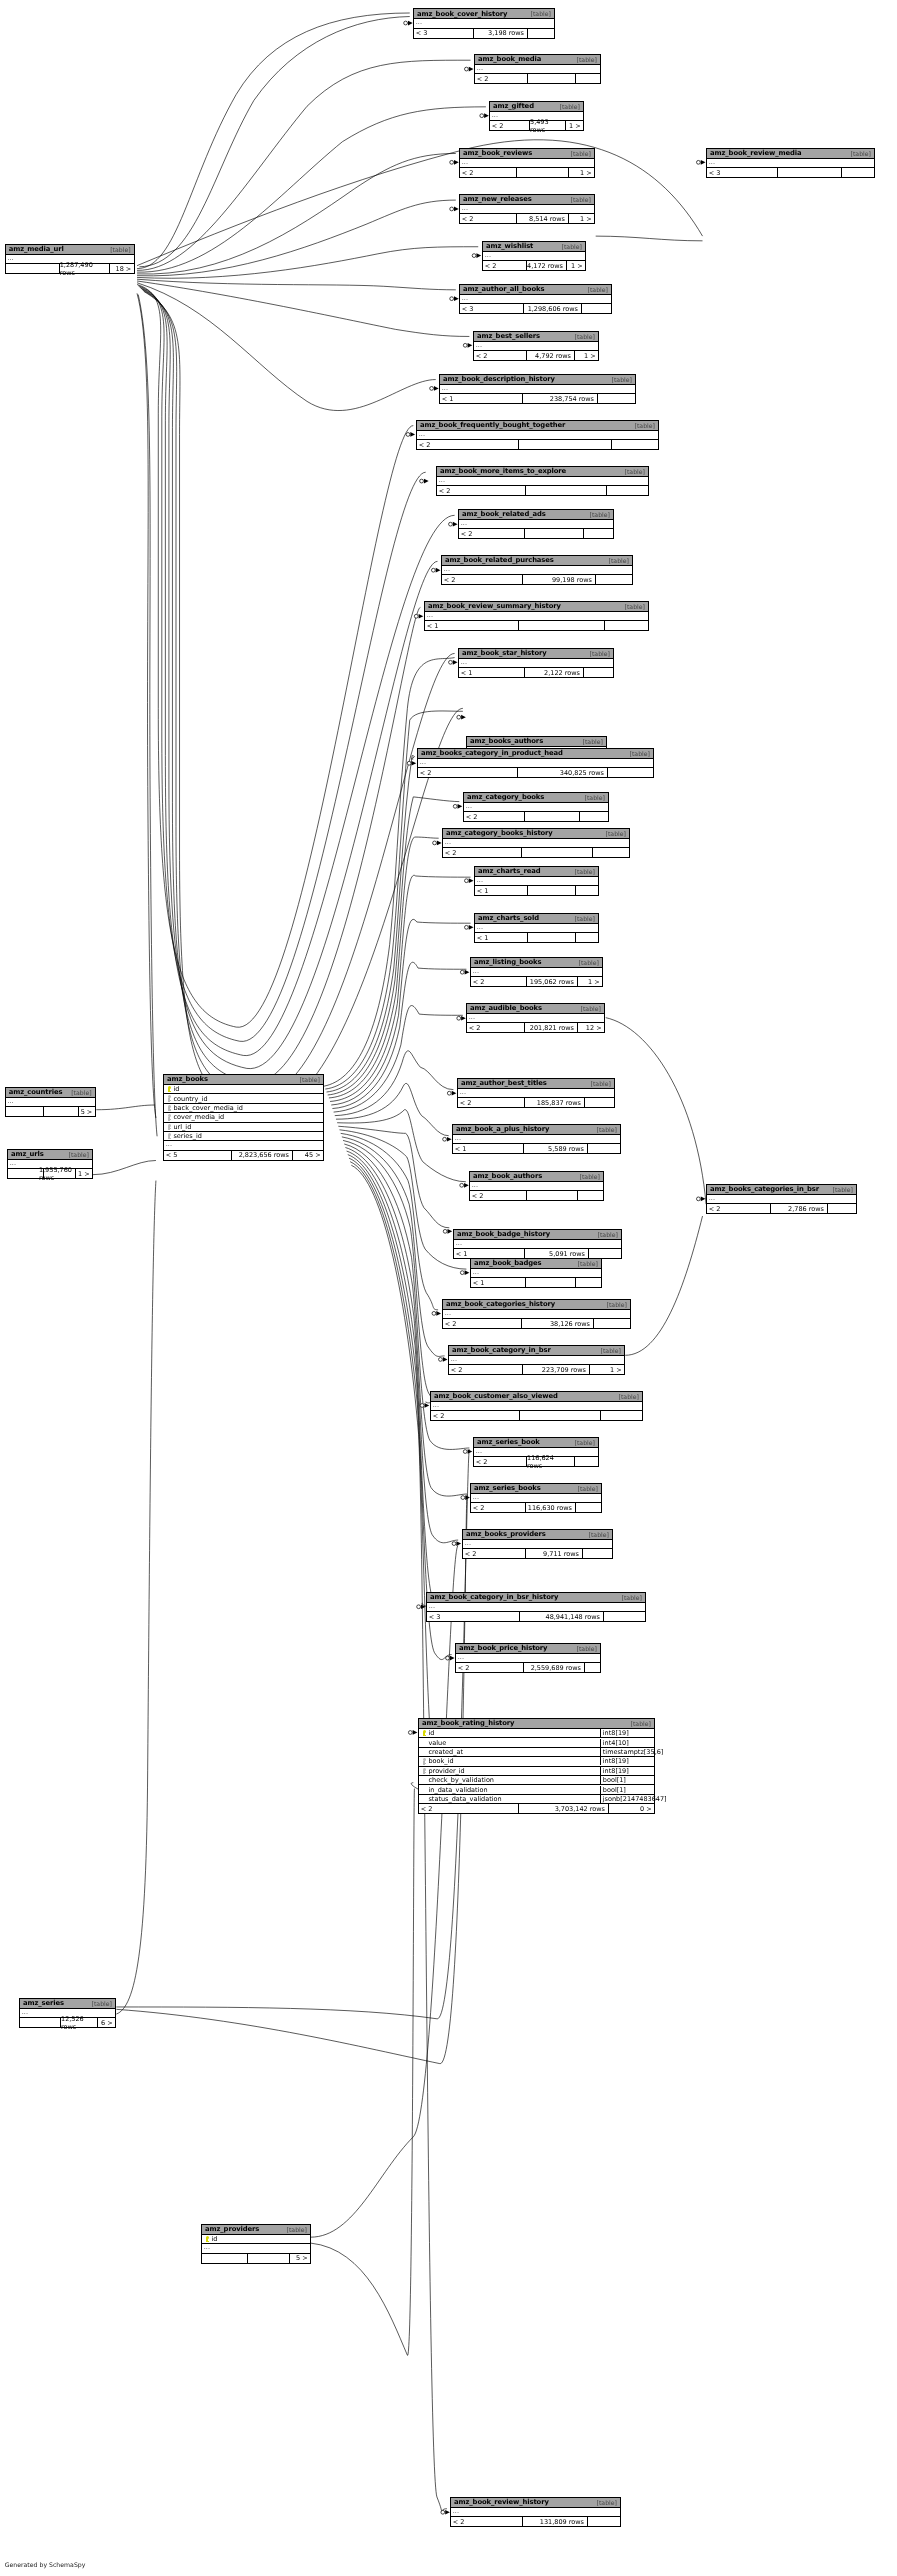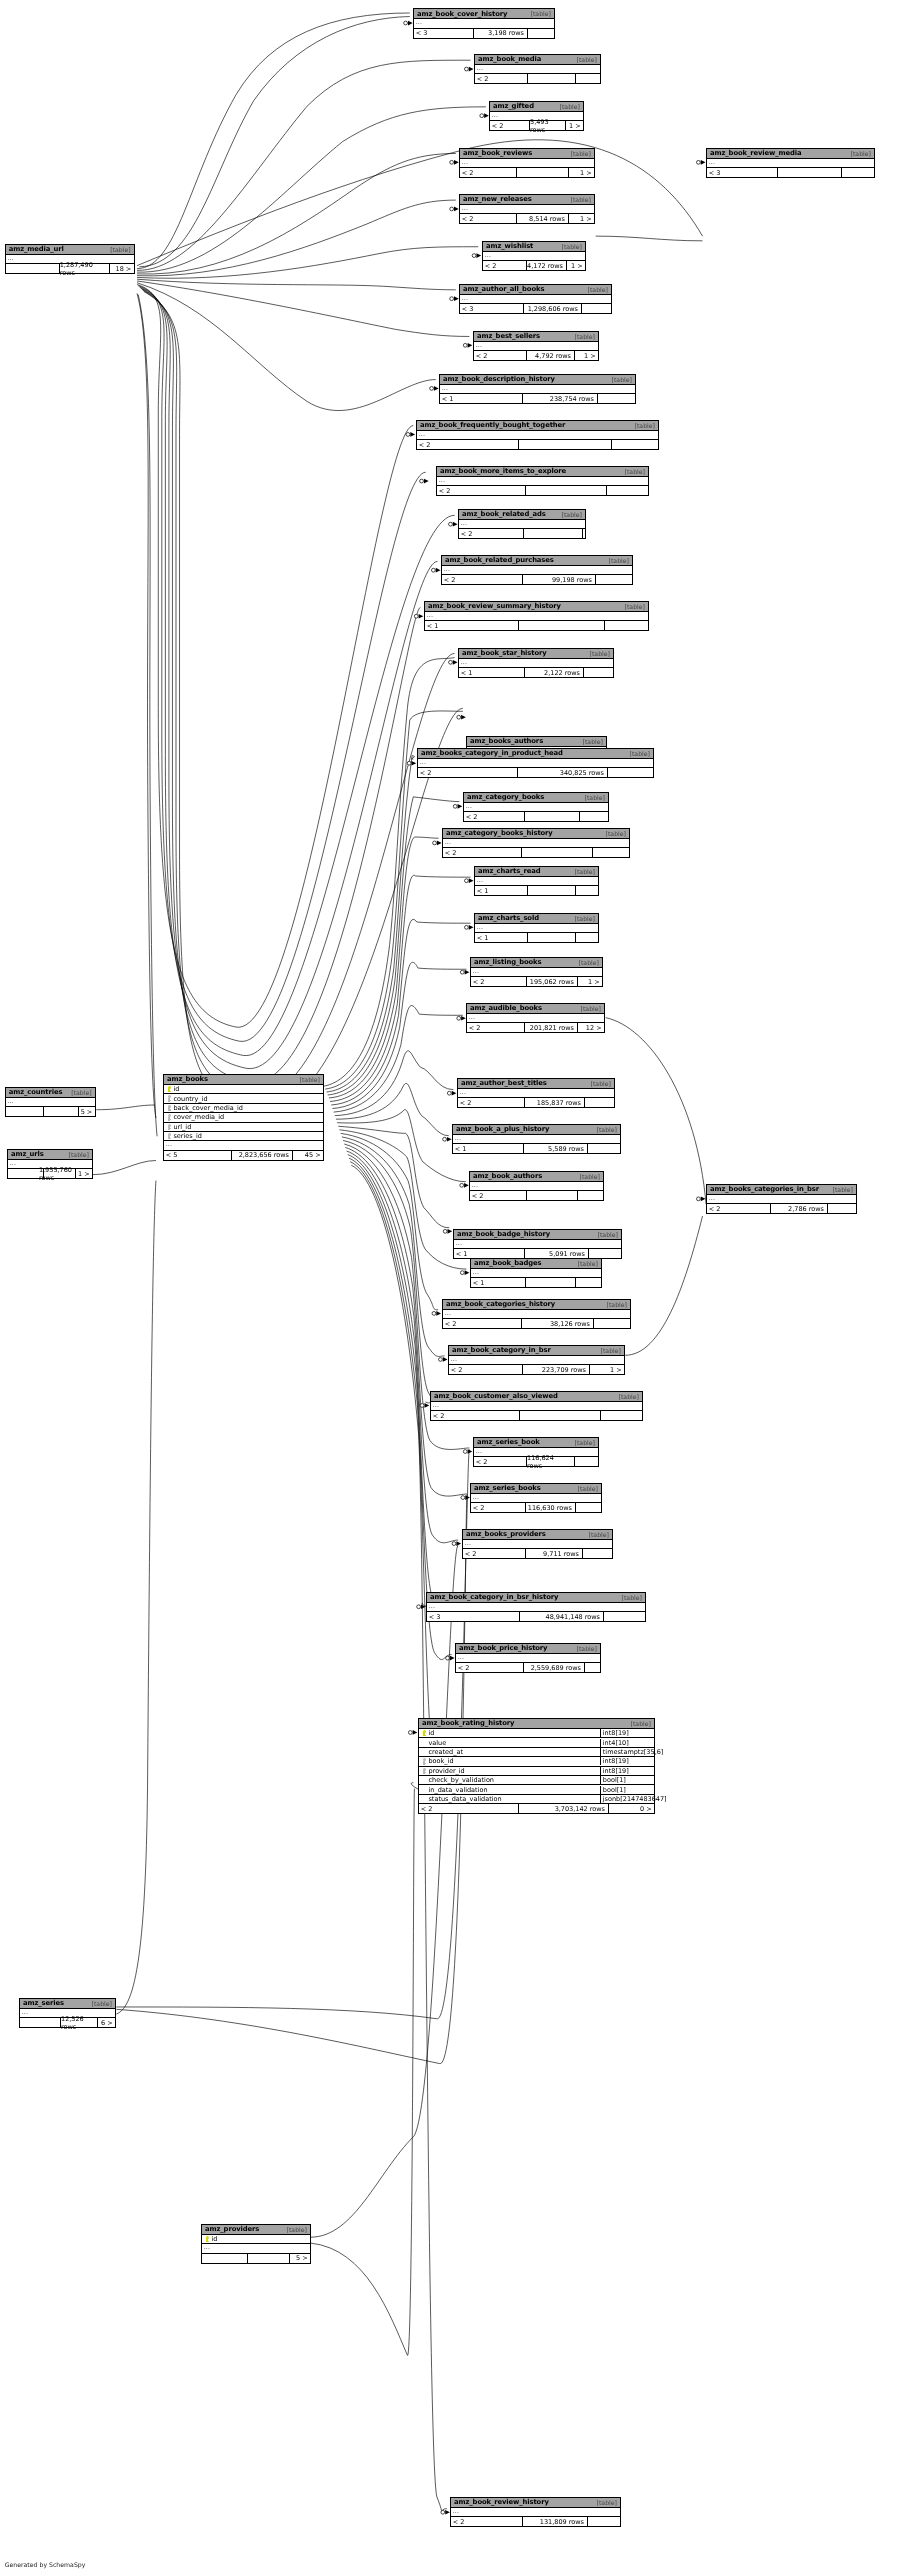--- a/index.html
+++ b/index.html
@@ -432,21 +432,21 @@
         </div>
         <div class="cols">
           <div class="ellipsis">...</div>
         </div>
         <div class="foot">
           <div class="f1" style="width: 89px;">&lt; 2</div>
           <div class="f2" style="width: 81px;"></div>
           <div class="f3" style="flex: 1 1 0%;"></div>
         </div>
       </div>
-      <div class="tbl" style="left: 458px; top: 509px; width: 128px;">
+      <div class="tbl" style="left: 458px; top: 509px; width: 156px;">
         <div class="thead">
           <span class="tname">amz_book_related_ads</span>
           <span class="ttag">[table]</span>
         </div>
         <div class="cols">
           <div class="ellipsis">...</div>
         </div>
         <div class="foot">
           <div class="f1" style="width: 66px;">&lt; 2</div>
           <div class="f2" style="width: 59px;"></div>

